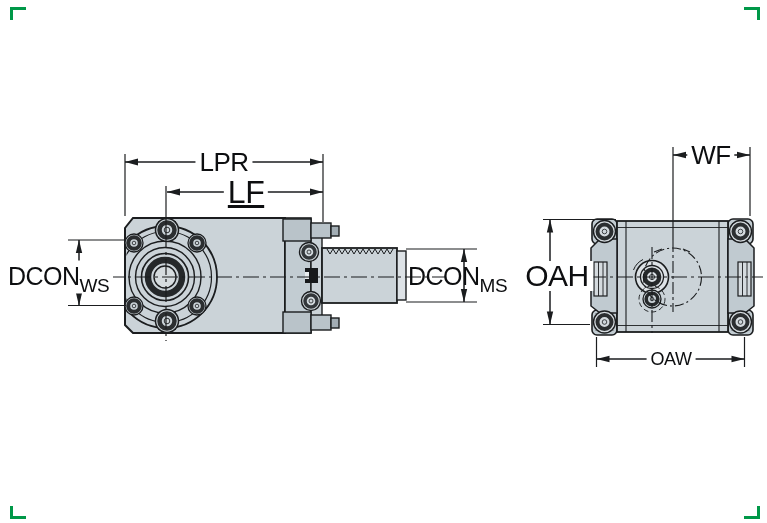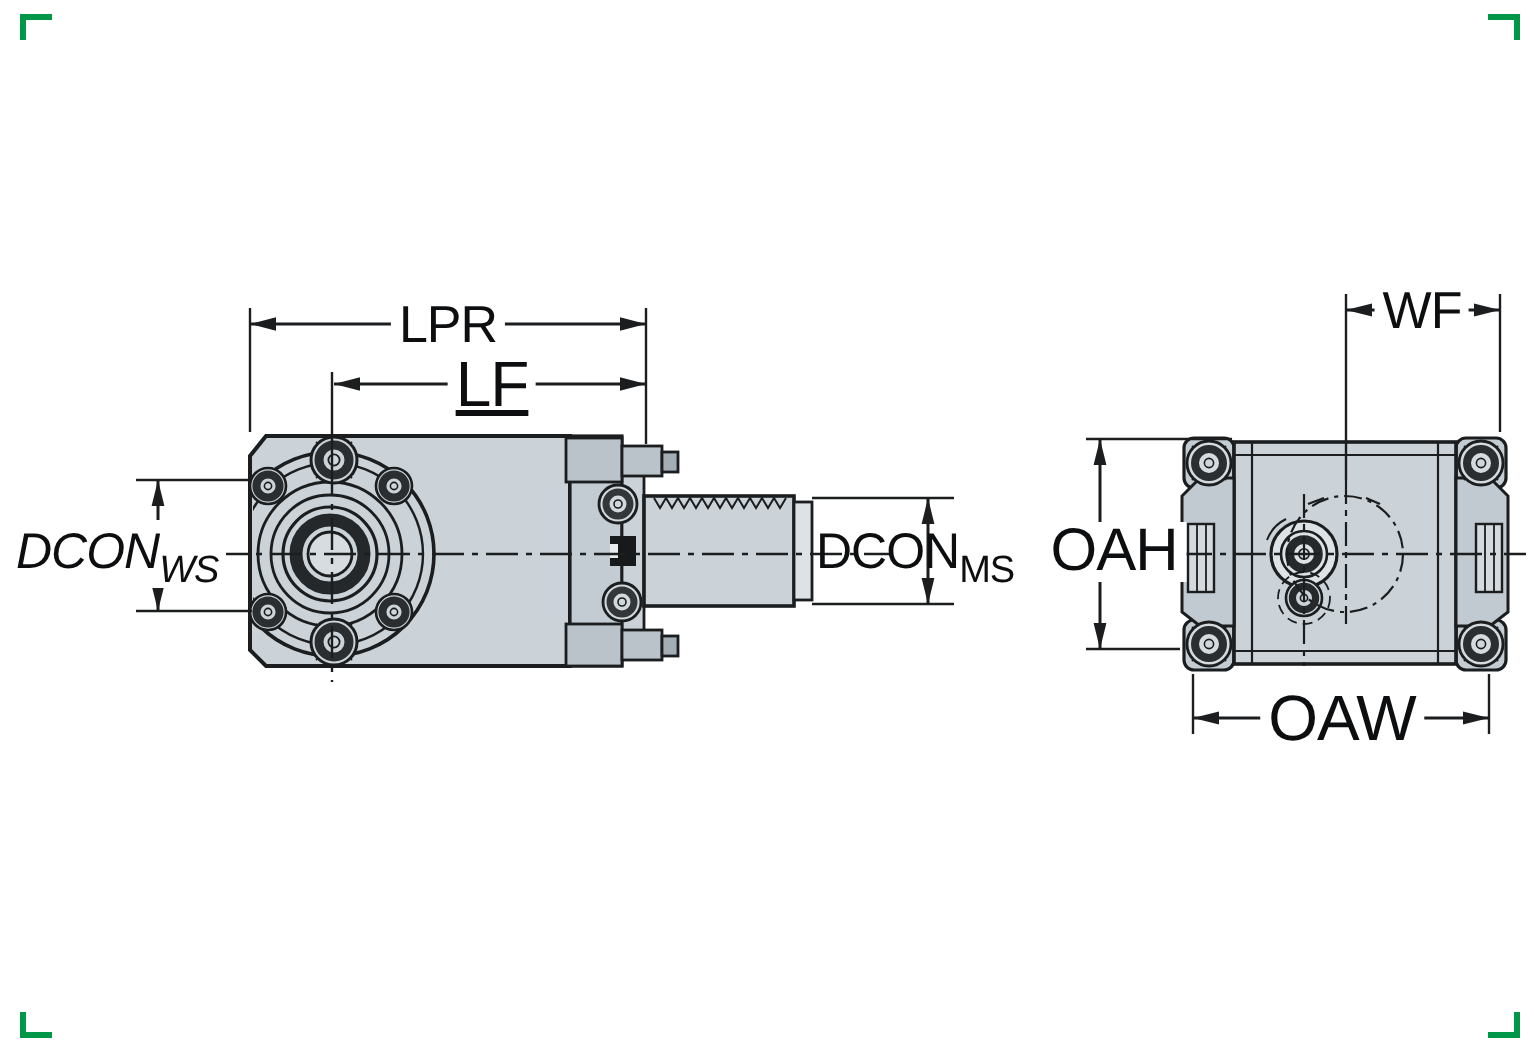--- a/index.html
+++ b/index.html
@@ -275,27 +275,27 @@
       <line x1="596.5" y1="359" x2="744.5" y2="359" stroke-width="1.5"></line>
       <polygon points="596.5,359 609.5,355.8 609.5,362.2" fill="#1b1d1f" stroke="none"></polygon>
       <polygon points="744.5,359 731.5,355.8 731.5,362.2" fill="#1b1d1f" stroke="none"></polygon>
     </g>
   </svg>
 
   <div class="dim-label" style="left:224px;top:162px;font-size:26px;">LPR</div>
 
   <div class="dim-label" style="left:246px;top:192px;font-size:32px;text-decoration:underline;">LF</div>
 
-  <div class="dim-label left-anchor" style="left:4px;top:277px;font-style:italic;">
+  <div class="dim-label left-anchor" style="left:4px;top:277px;">
     <span class="main">DCON</span><span class="sub">WS</span>
   </div>
 
   <div class="dim-label left-anchor no-bg" style="left:408px;top:277px;padding:0;">
     <span class="main">DCON</span><span class="sub">MS</span>
   </div>
 
   <div class="dim-label" style="left:711px;top:155px;font-size:26px;text-align:center;">WF</div>
 
   <div class="dim-label" style="left:557px;top:276px;font-size:30px;">OAH</div>
 
-  <div class="dim-label" style="left:671px;top:359px;font-size:32px;text-align:right;">OAW</div>
+  <div class="dim-label" style="left:671px;top:359px;font-size:18px;text-align:right;">OAW</div>
 
 </div>
 
 </body></html>

